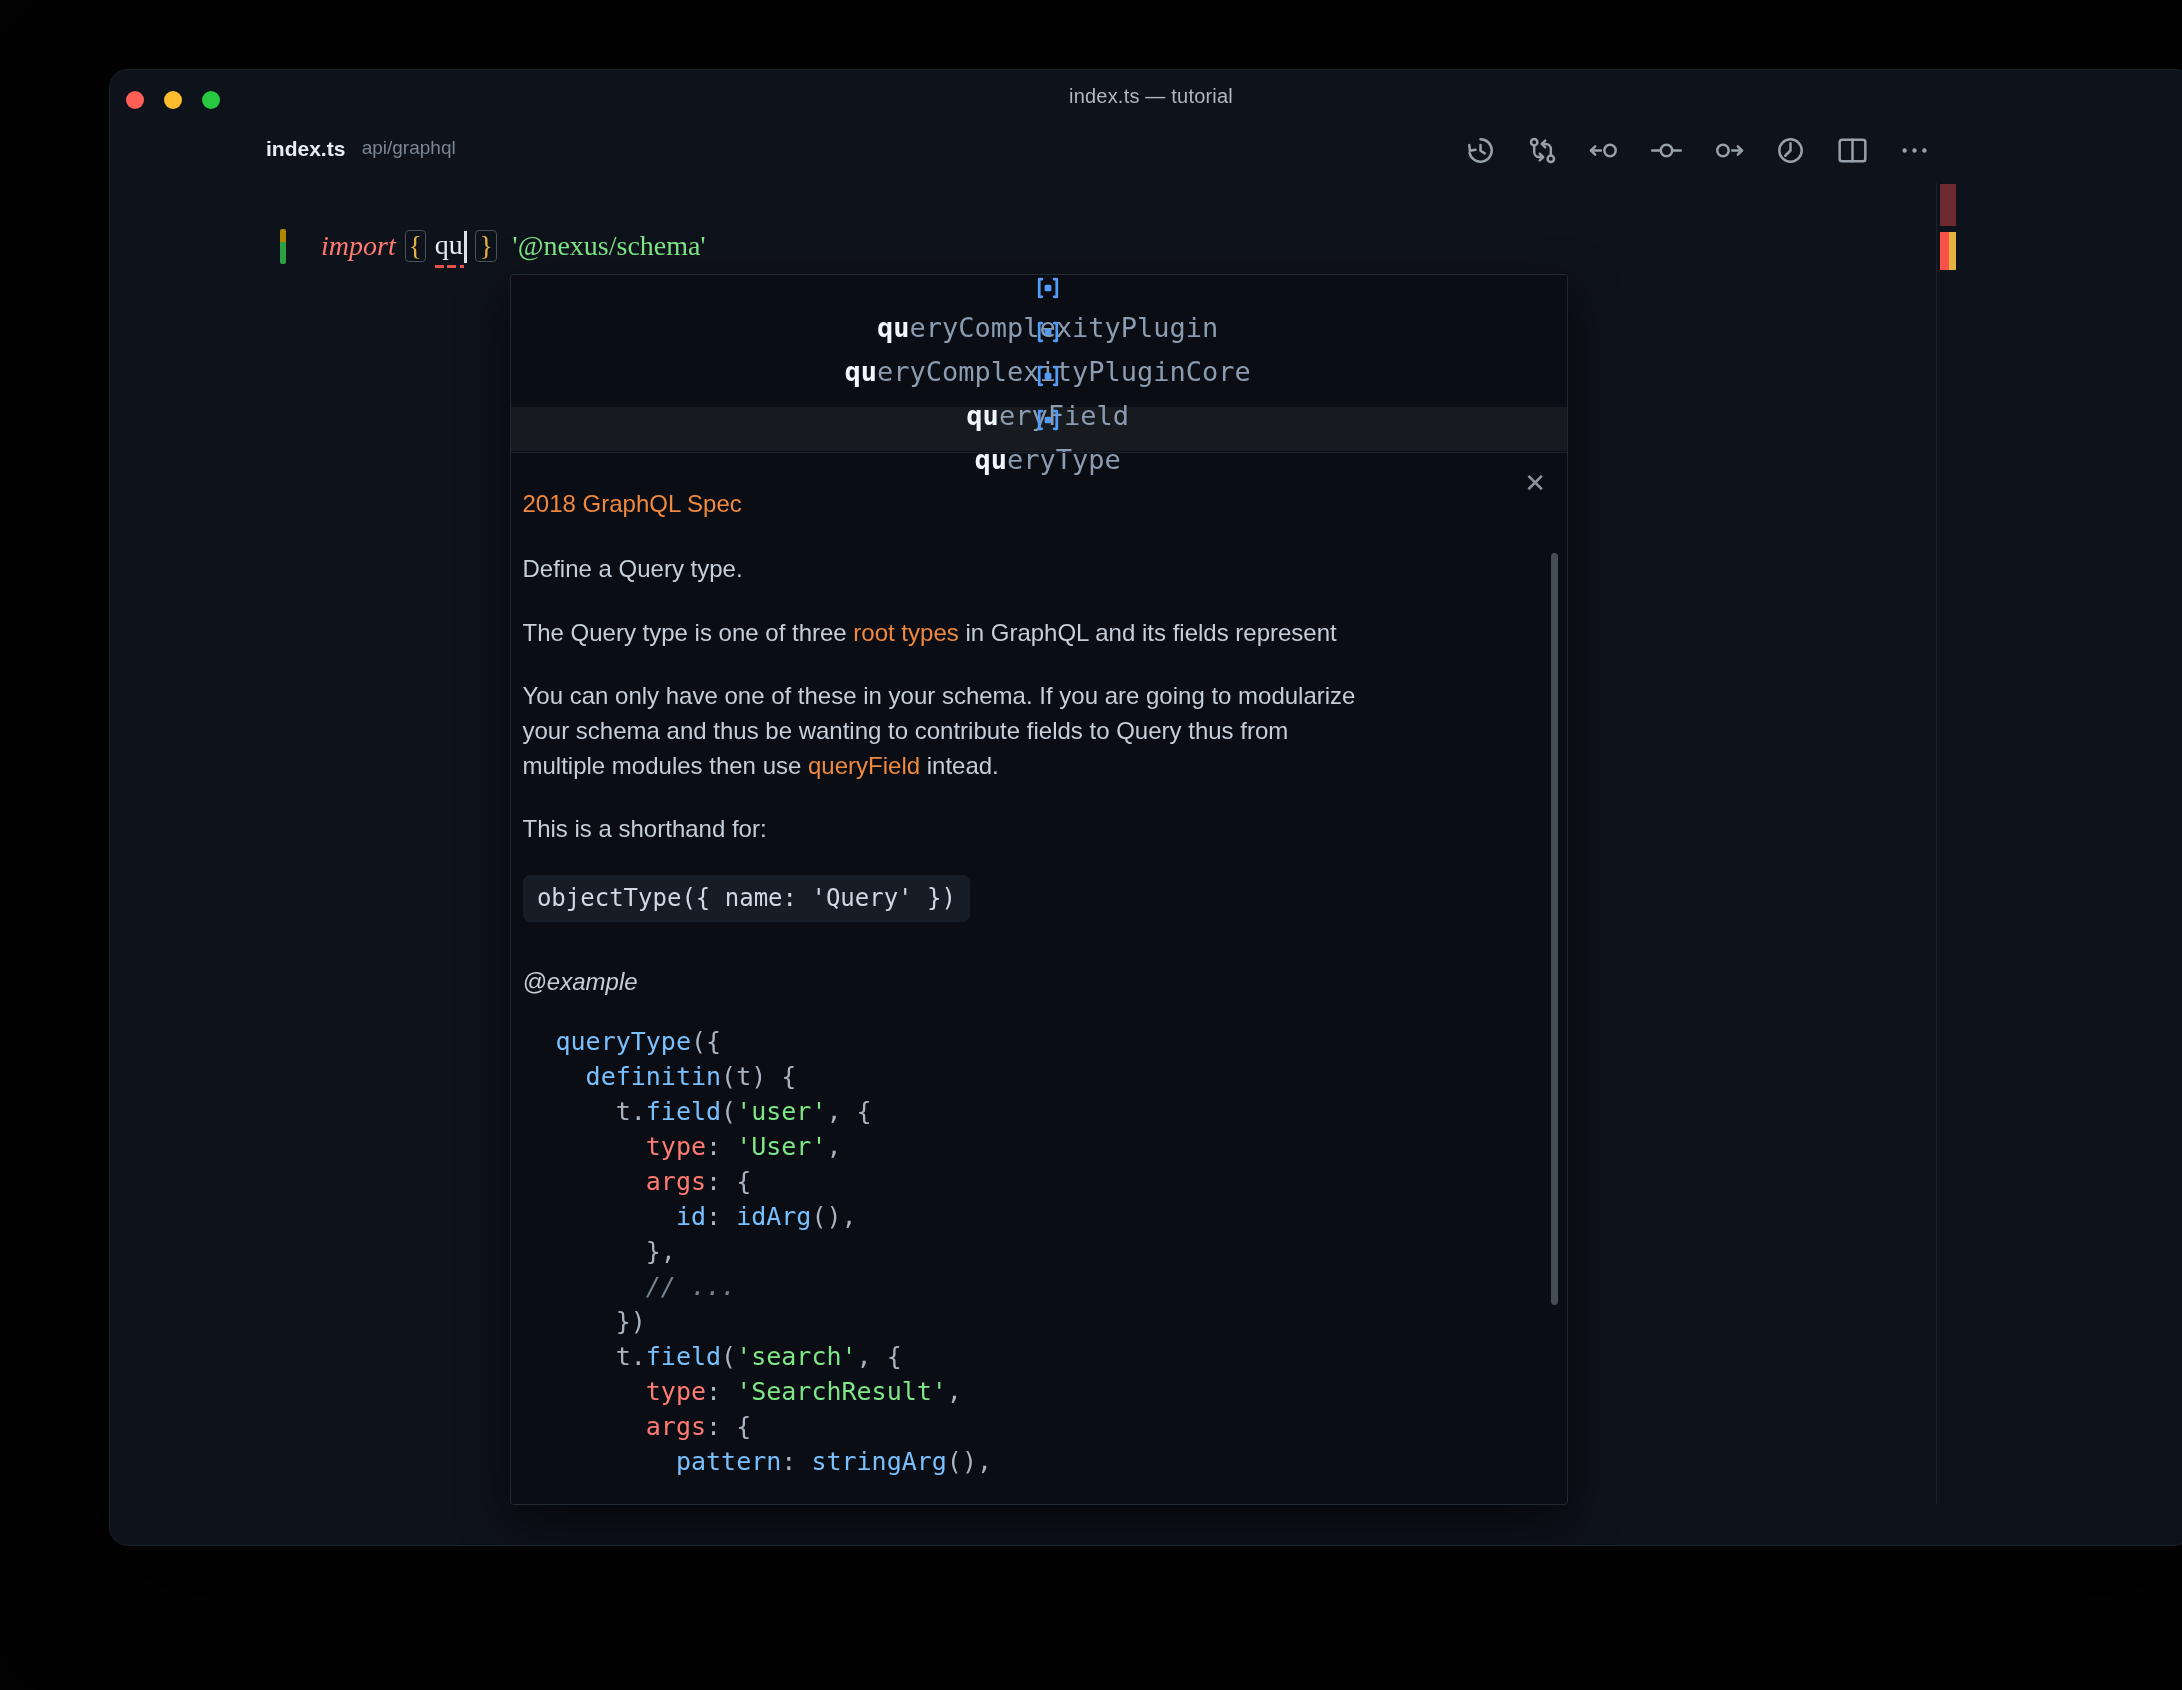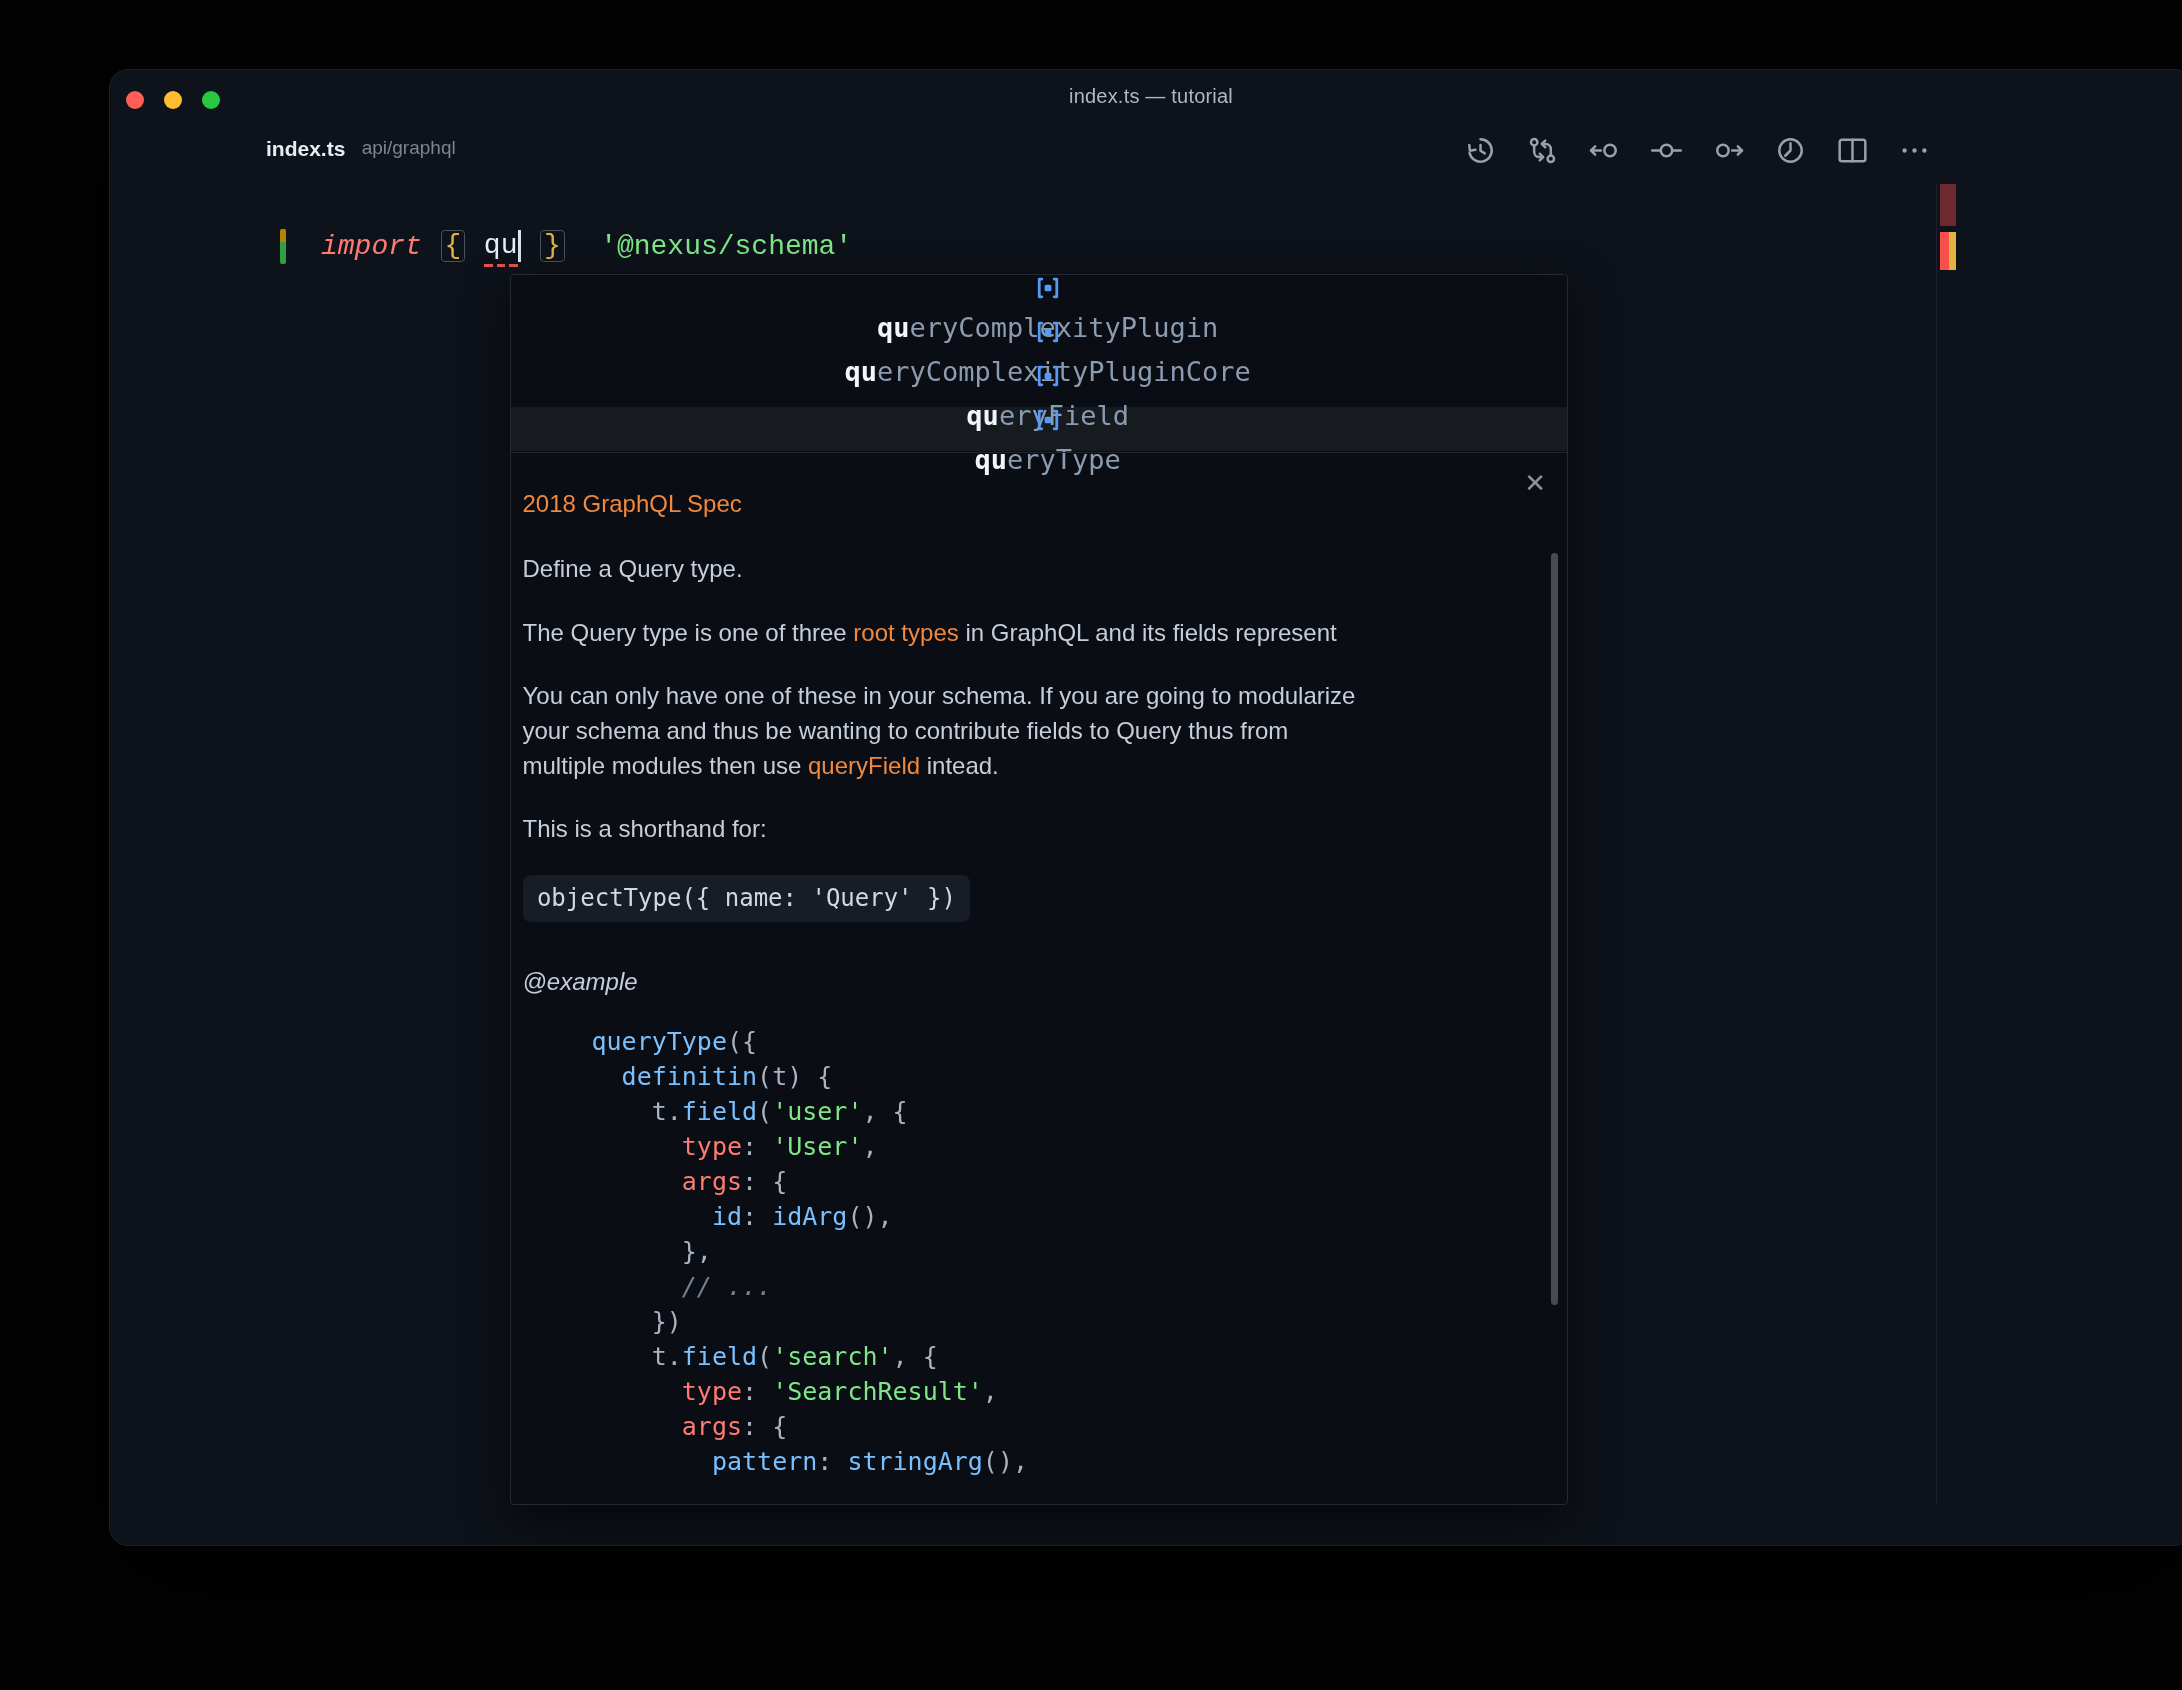--- a/index.html
+++ b/index.html
@@ -33,21 +33,21 @@
   .toolbar { position:absolute; left:1353px; top:63px; display:flex; gap:27px; color:#98a1ab; }
   .tb-btn { width:35px; height:35px; display:flex; align-items:center; justify-content:center; border-radius:5.8px; }
   .icon svg { width:100%; height:100%; stroke:currentColor; fill:none; stroke-width:1.7;
     stroke-linecap:round; stroke-linejoin:round; }
   .icon svg .f { fill:currentColor; stroke:none; }
 
   
   .gutterbar { position:absolute; left:170px; top:159px; width:5.8px; height:35px; border-radius:1.9px;
     background:linear-gradient(#b08800 0 38%, #2ea043 38% 100%); }
   .codeline { position:absolute; left:211px; top:156px; height:40px; display:flex; align-items:center;
-    font-family:Liberation Mono, monospace; font-size:28px; white-space:pre; color:#c9d1d9; }
+    font-family:Liberation Serif, serif; font-size:28px; white-space:pre; color:#c9d1d9; }
   .tok-import { color:#ff7b72; font-style:italic; }
   .brace-box { border:1.9px solid #4a525c; border-radius:3.8px; padding:0 2.9px; margin:0 1.9px;
     color:#e3b341; line-height:1.1; }
   .typed-wrap { position:relative; display:inline-block; }
   .tok-typed { color:#e6edf3; }
   .typed-wrap::after { content:""; position:absolute; left:0; right:2.9px; bottom:-4.8px; height:2.9px;
     background:repeating-linear-gradient(90deg,#e5534b 0 8.6px, transparent 8.6px 12.5px); }
   .cursor { display:inline-block; width:2.9px; height:32px; background:#dce3ea; vertical-align:middle; margin-left:1px; }
   .tok-string { color:#7ee787; }
 
@@ -71,21 +71,21 @@
   .docs p { margin-top:30px; max-width:970px; }
   .docs p.p2 { margin-top:29px; }
   .docs p.p3 { margin-top:28px; }
   .docs p.p4 { margin-top:28px; }
   .doclink { color:#f0883e; text-decoration:none; }
   .chip { display:inline-block; margin-top:29px; background:#161d27; border-radius:7.7px;
     padding:5.8px 14.4px; font-family:"DejaVu Sans Mono", monospace; font-size:24px; color:#cfd8e3; }
   .ex-tag { margin-top:42px; font-style:italic; color:#c5ced9; }
   .ex-code { margin:25px 0 0 33px; font-family:"DejaVu Sans Mono", monospace; font-size:25px;
     line-height:35px; white-space:pre; }
-  .tok-line { white-space:pre;margin-left:36px; }
+  .tok-line { white-space:pre; }
   .tok-fn  { color:#79c0ff; }
   .tok-kw  { color:#ff7b72; }
   .tok-str { color:#7ee787; }
   .tok-cmt { color:#768390; font-style:italic; }
   .tok-pl  { color:#aab4c0; }
   .docs-scroll { position:absolute; right:8.6px; top:100px; width:7.7px; height:752px;
     border-radius:3.8px; background:rgba(168,178,192,.38); }
 
   
   .overview { position:absolute; left:1826px; top:113px; width:40px; height:1321px;

